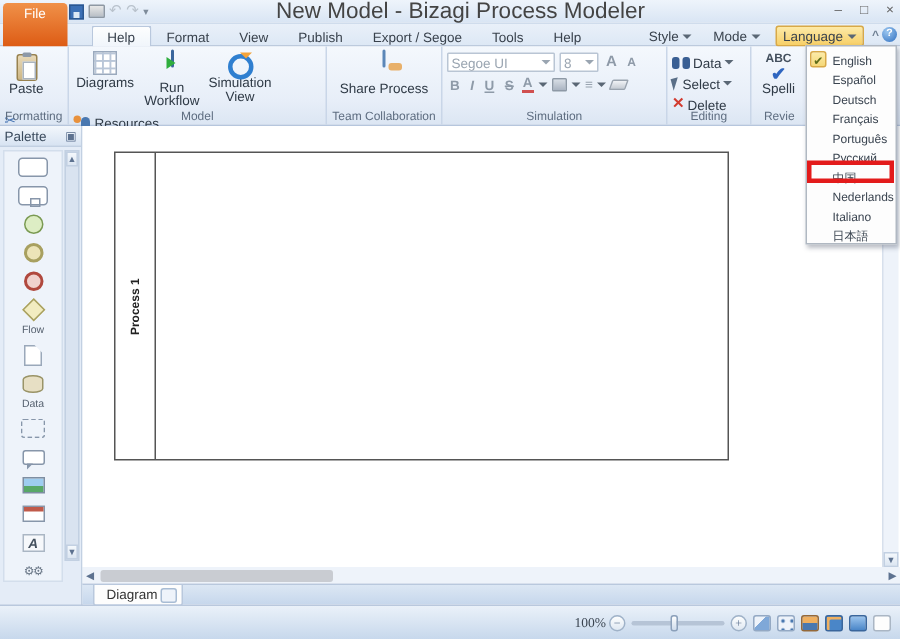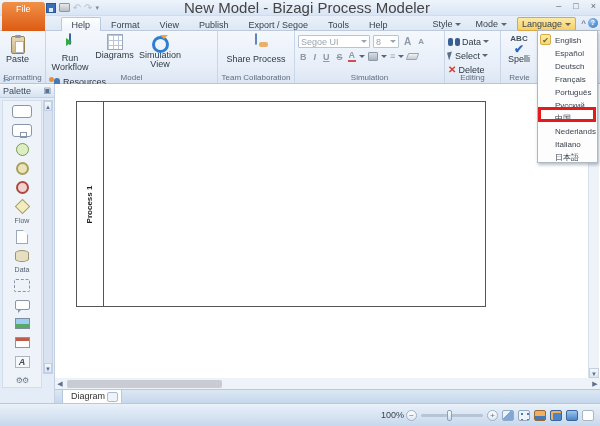--- a/index.html
+++ b/index.html
@@ -160,21 +160,21 @@
   #hscroll-thumb { width:155px; height:8px; background:#c9ccd2; border-radius:2px; margin-left:2px; }
   #hscroll-spacer { flex:1; }
 
   
   #tabstrip { position:absolute; left:55px; top:305px; width:545px; height:14px; background:linear-gradient(#dce7f4,#c6d7ec); border-top:1px solid #b9c8dd; }
   #diagram-tab { position:absolute; left:7px; top:0px; height:14px; padding:1px 8px 0; background:#fdfdfd; border:1px solid #b9c8dd; border-top:none; border-radius:0 0 2px 2px; color:#333; }
   #new-diagram-btn { position:absolute; left:52px; top:2px; width:11px; height:10px; background:#eef3fa; border:1px solid #a8bcd4; border-radius:2px; }
   #strip-caret { position:absolute; right:3px; top:3px; width:0; height:0; border-left:4px solid transparent; border-right:4px solid transparent; border-top:5px solid #3a4document0; border-top-color:#3a4450; }
 
   
-  #statusbar { position:absolute; left:0; top:319px; width:600px; height:23px; background:linear-gradient(#eaf1f9,#c7d8ec); border-top:1px solid #b9c8dd; display:flex; align-items:center; justify-content:flex-end; gap:2px; padding-right:6px; }
+  #statusbar { position:absolute; left:0; top:319px; width:600px; height:23px; background:linear-gradient(#eaf1f9,#c7d8ec); border-top:1px solid #b9c8dd; display:flex; align-items:center; justify-content:flex-end; gap:2px; padding-right:6px;font-family:Liberation Serif, serif; }
   #zoom-label { color:#3a4450; }
   .zoom-btn { width:11px; height:11px; border-radius:50%; background:linear-gradient(#fdfefe,#dfe8f2); border:1px solid #9fb2c8; color:#5d7290; font-size:8px; line-height:9px; text-align:center; }
   #zoom-slider { width:62px; height:3px; background:#b6c4d6; border-radius:2px; position:relative; margin:0 2px; }
   #zoom-thumb { position:absolute; left:26px; top:-4px; width:5px; height:11px; background:linear-gradient(#fdfefe,#cfdcec); border:1px solid #8ba0ba; border-radius:2px; }
   .stat-ic { width:12px; height:11px; border-radius:2px; margin-left:2px; }
   .st1 { background:linear-gradient(135deg,#eef3fa 40%,#7fa8d8 40%); border:1px solid #94a9c4; }
   .st2 { background:#eef3fa; border:1px solid #94a9c4; background-image:radial-gradient(circle,#4a78b0 30%, transparent 32%); background-size:6px 6px; }
   .st3 { background:linear-gradient(#f0b060 50%, #4a78b0 50%); border:1px solid #94693a; }
   .st4 { background:#4a86c8; border:1px solid #3a669c; box-shadow:inset 2px 2px 0 #f0b060; }
   .st5 { background:linear-gradient(#9cc5ee,#4a86c8); border:1px solid #3a669c; }
@@ -241,26 +241,26 @@
     </span>
     <span style="display:inline-flex; flex-direction:column; gap:4px; padding-top:3px;">
       <span class="ic ic-cut">✂</span>
       <span class="ic ic-copy"></span>
     </span>
     <div class="rgroup-label">Formatting</div>
   </div>
 
   <div class="rgroup" style="width:172px;">
     <span class="bigbtn" style="width:42px;">
+      <span class="ic-diagrams"></span>
+      <span class="cap">Diagrams</span>
+    </span>
+    <span class="bigbtn" style="width:42px;">
       <span class="i20"><span class="ic-run"></span></span>
       <span class="cap">Run Workflow</span>
-    </span>
-    <span class="bigbtn" style="width:42px;">
-      <span class="ic-diagrams"></span>
-      <span class="cap">Diagrams</span>
     </span>
     <span class="bigbtn" style="width:44px;">
       <span class="ic-sim"></span>
       <span class="cap">Simulation View</span>
     </span>
     <span style="display:inline-flex; flex-direction:column; gap:1px; padding-top:2px;">
       <span class="smallrow">
         <span class="ic-people"></span>
         <span>Resources</span>
       </span>

